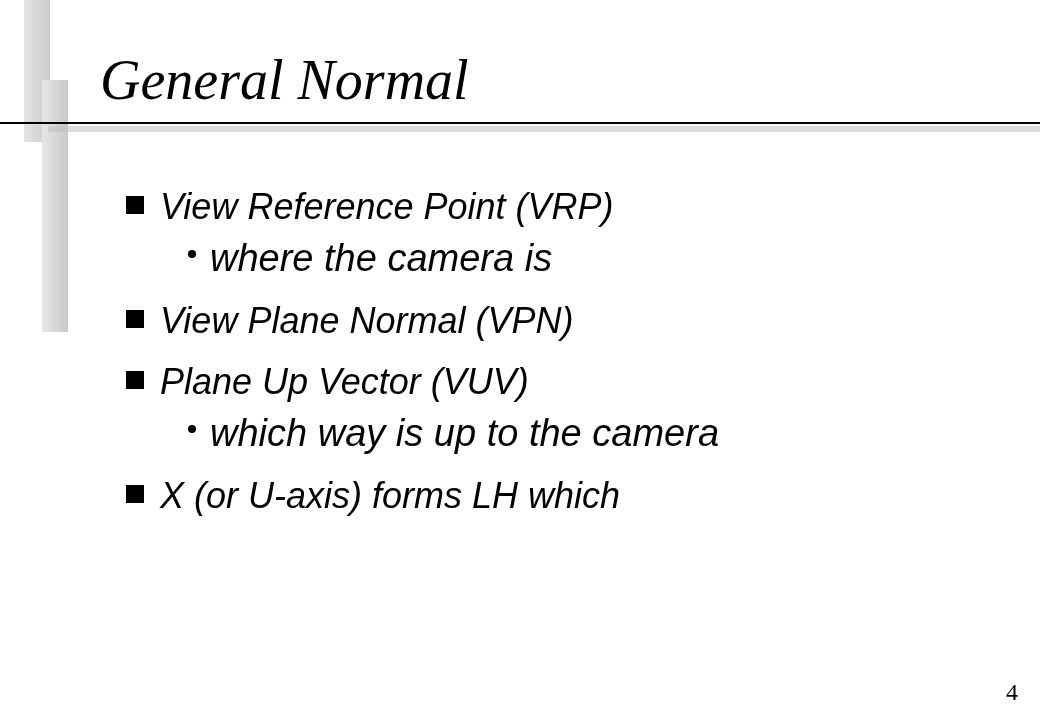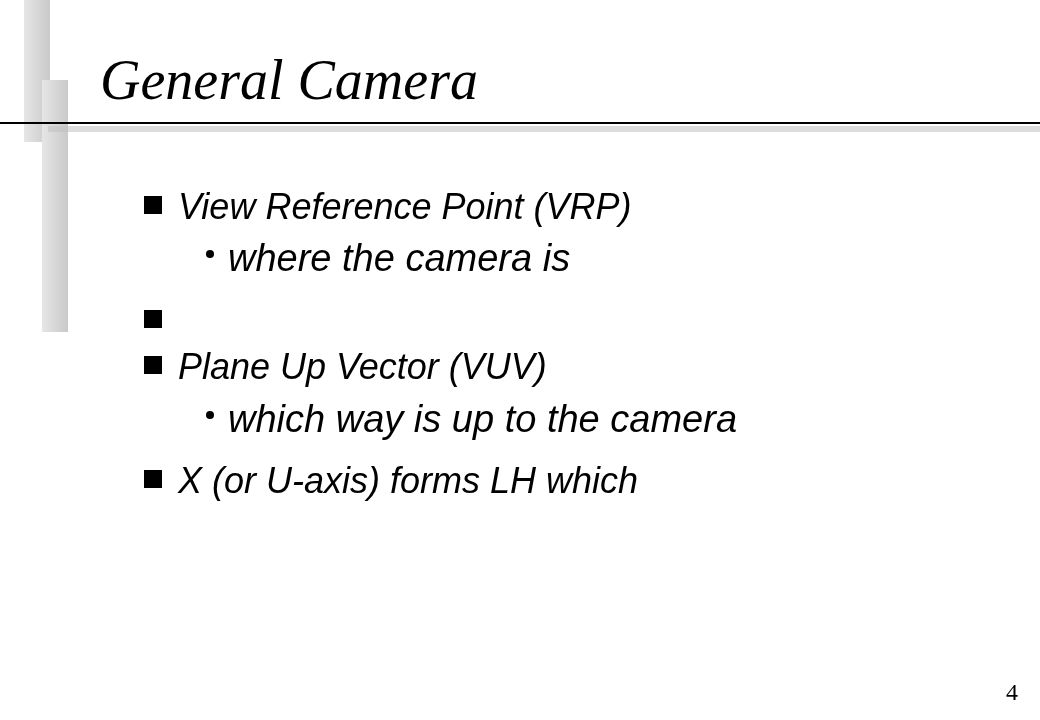--- a/index.html
+++ b/index.html
@@ -60,21 +60,21 @@
   .bar.inner {
     left: 42px;
     top: 80px;
     width: 26px;
     height: 252px;
   }
 
   
   .body {
     position: absolute;
-    left: 144px;
+    left: 126px;
     top: 168px;
     width: 820px;
   }
 
   .lvl1 {
     display: flex;
     align-items: flex-start;
     margin: 18px 0 6px 0;
   }
   .lvl1 .sq {
@@ -121,40 +121,41 @@
     font-family: "Times New Roman", Times, serif;
     font-size: 24px;
   }
 </style>
 </head>
 <body>
 
 <div class="bar outer"></div>
 <div class="bar inner"></div>
 
-<div class="title">General Camera</div>
+<div class="title">General Normal</div>
 
 <div class="rule-wrap">
   <div class="rule-top"></div>
   <div class="rule-shadow"></div>
 </div>
 
 <div class="body">
 
   <div class="lvl1">
     <div class="sq"></div>
     <div class="txt">View Reference Point (VRP)</div>
   </div>
   <div class="lvl2">
     <div class="dot"></div>
     <div class="txt">where the camera is</div>
   </div>
 
   <div class="lvl1">
     <div class="sq"></div>
+    <div class="txt">View Plane Normal (VPN)</div>
   </div>
 
   <div class="lvl1">
     <div class="sq"></div>
     <div class="txt">Plane Up Vector (VUV)</div>
   </div>
   <div class="lvl2">
     <div class="dot"></div>
     <div class="txt">which way is up to the camera</div>
   </div>

